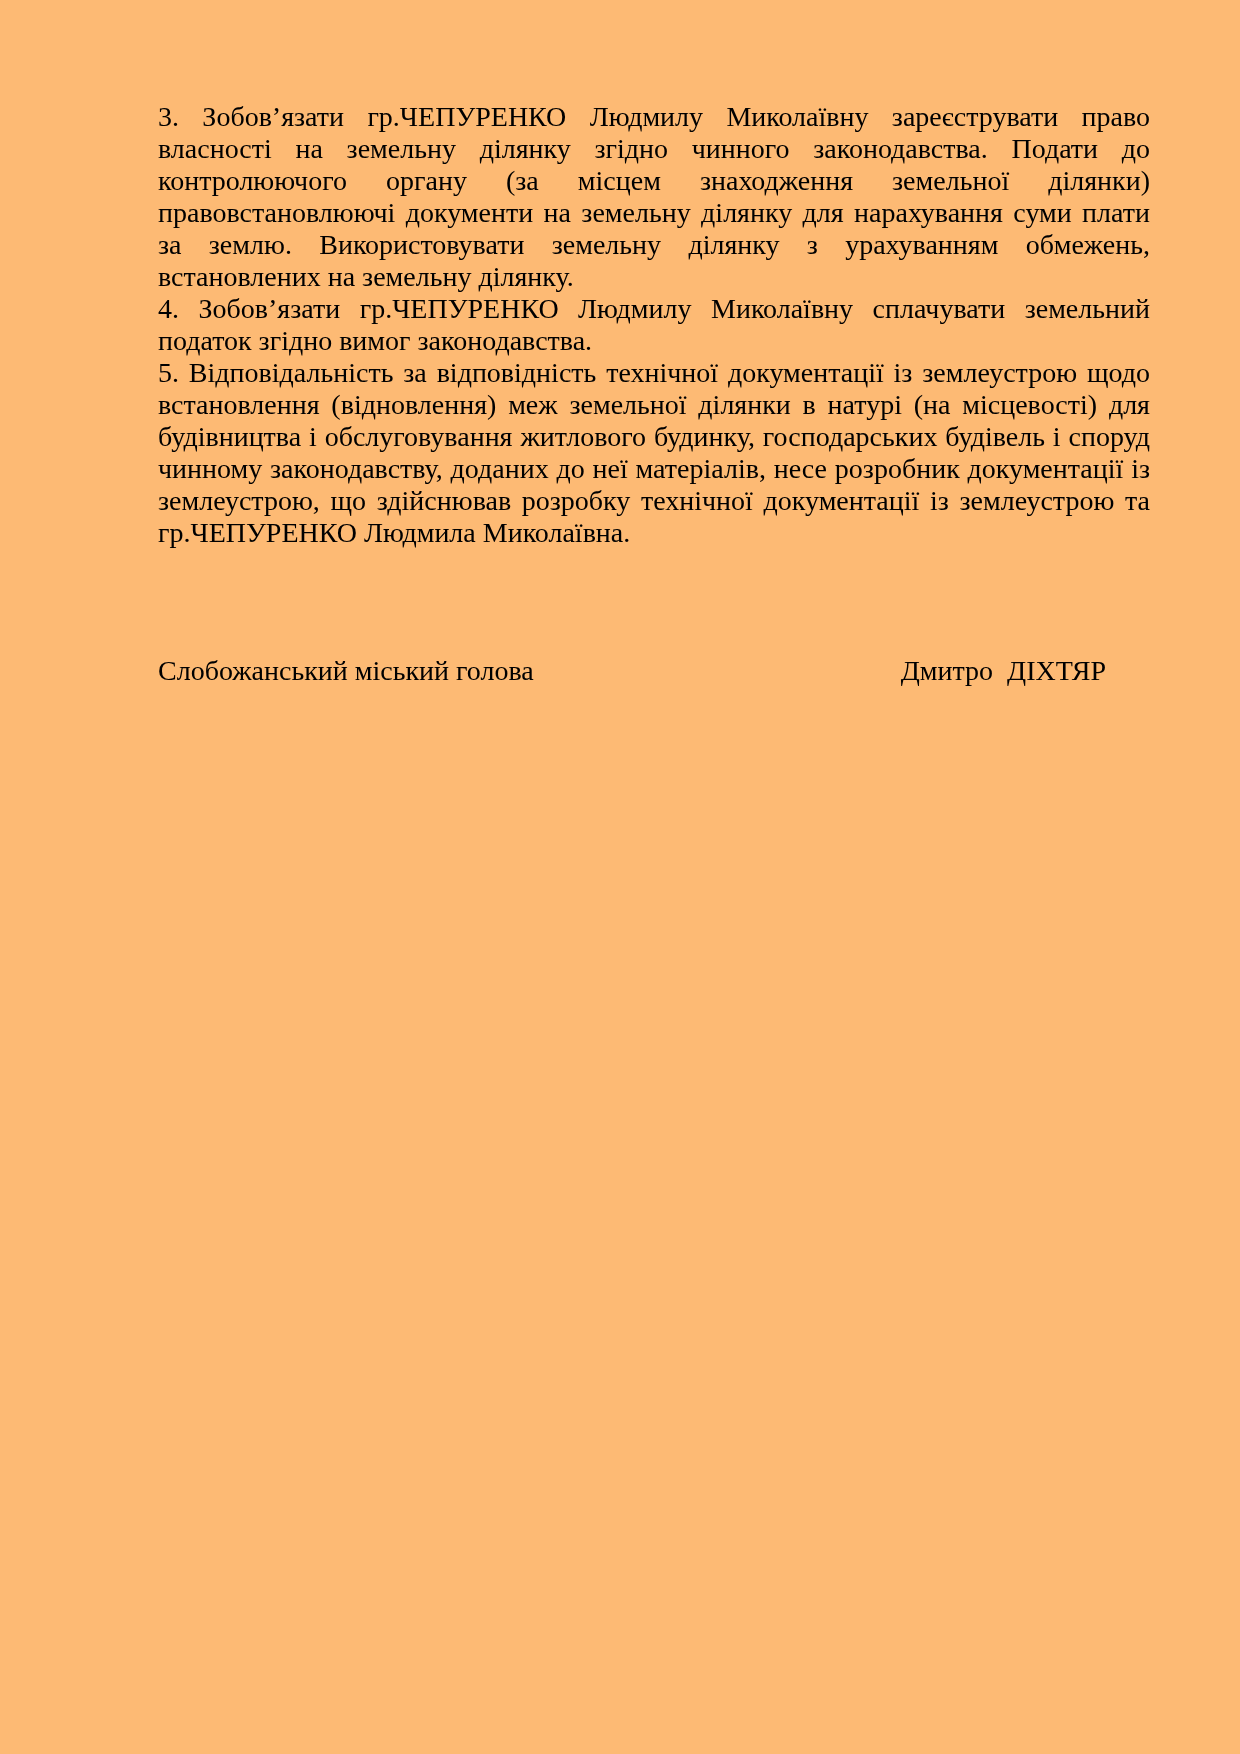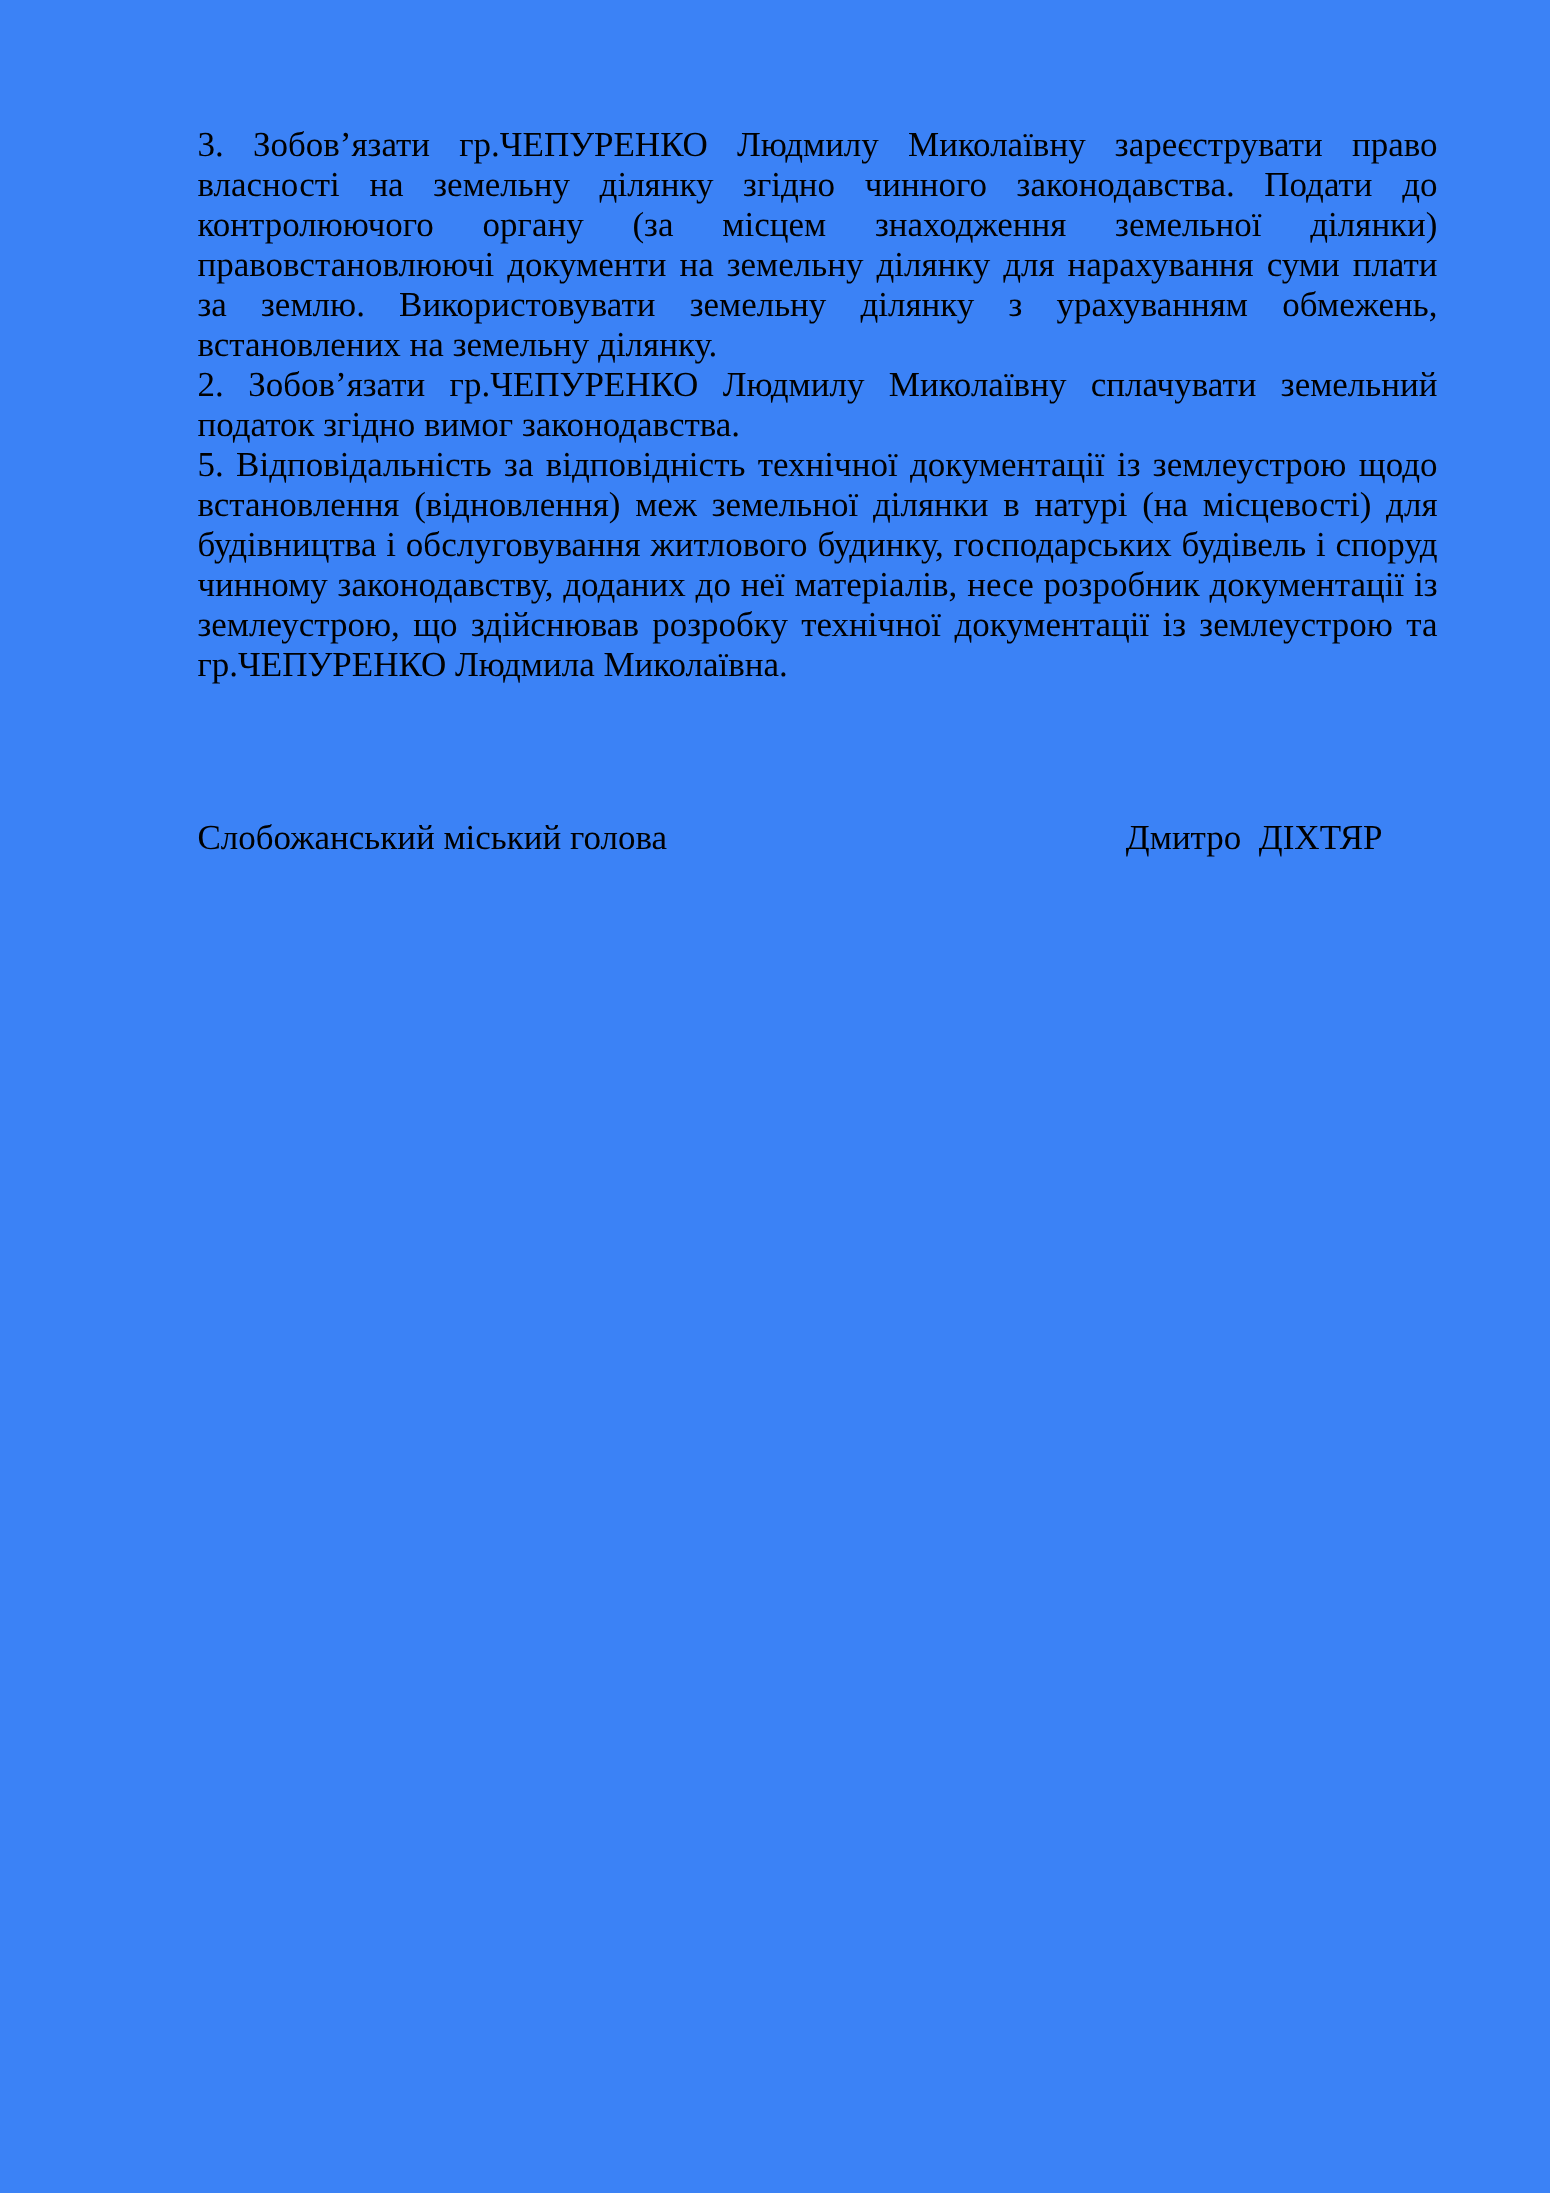--- a/index.html
+++ b/index.html
@@ -4,21 +4,21 @@
 <style>
   html, body {
     margin: 0;
     padding: 0;
     background: #ffffff;
   }
   .page {
     position: relative;
     width: 1240px;
     height: 1754px;
-    background: #3b82f6;
+    background: #fdba74;
     color: #000000;
     font-family: "Liberation Serif", "DejaVu Serif", serif;
     overflow: hidden;
     box-sizing: border-box;
     text-decoration: underline;
   }
   .doc-body {
     position: absolute;
     top: 101px;
     left: 158px;
@@ -47,21 +47,21 @@
   .signature-title {
     white-space: nowrap;
   }
 </style>
 </head>
 <body>
 
 <div class="page">
   <div class="doc-body">
     <p>3. Зобов’язати  гр.ЧЕПУРЕНКО Людмилу Миколаївну зареєструвати право власності на земельну ділянку згідно чинного законодавства. Подати до контролюючого органу (за місцем знаходження земельної ділянки) правовстановлюючі документи на земельну ділянку для нарахування суми плати за землю. Використовувати земельну ділянку з урахуванням обмежень, встановлених на земельну ділянку.</p>
-    <p>2. Зобов’язати гр.ЧЕПУРЕНКО Людмилу Миколаївну сплачувати земельний податок згідно вимог законодавства.</p>
+    <p>4. Зобов’язати гр.ЧЕПУРЕНКО Людмилу Миколаївну сплачувати земельний податок згідно вимог законодавства.</p>
     <p>5. Відповідальність за відповідність технічної документації із землеустрою щодо встановлення (відновлення) меж земельної ділянки в натурі (на місцевості) для будівництва і обслуговування житлового будинку, господарських будівель і споруд чинному законодавству, доданих до неї матеріалів, несе розробник документації із землеустрою, що здійснював розробку технічної документації із землеустрою та гр.ЧЕПУРЕНКО Людмила Миколаївна.</p>
 
     <div class="signature-row">
       <span class="signature-title">Слобожанський міський голова</span>
       <span class="signature-name">Дмитро&nbsp; ДІХТЯР</span>
     </div>
   </div>
 </div>
 
 </body></html>

